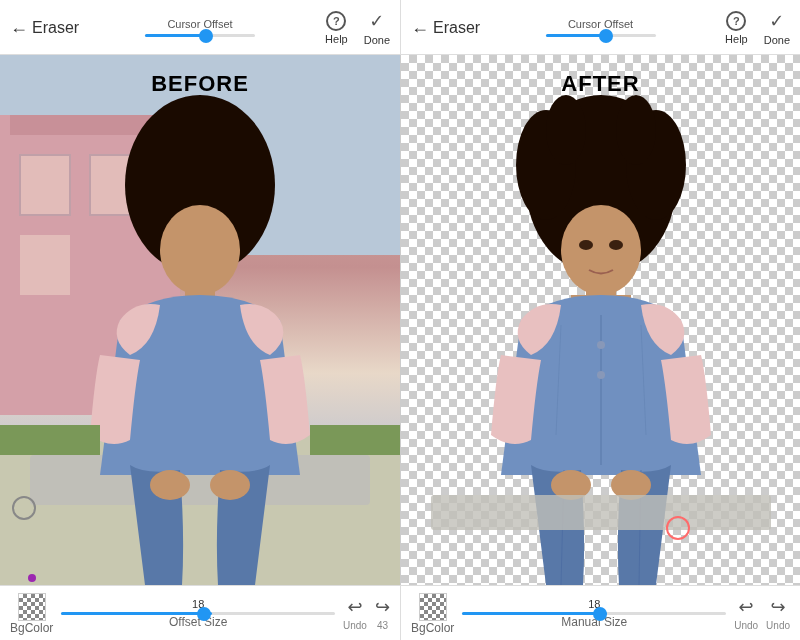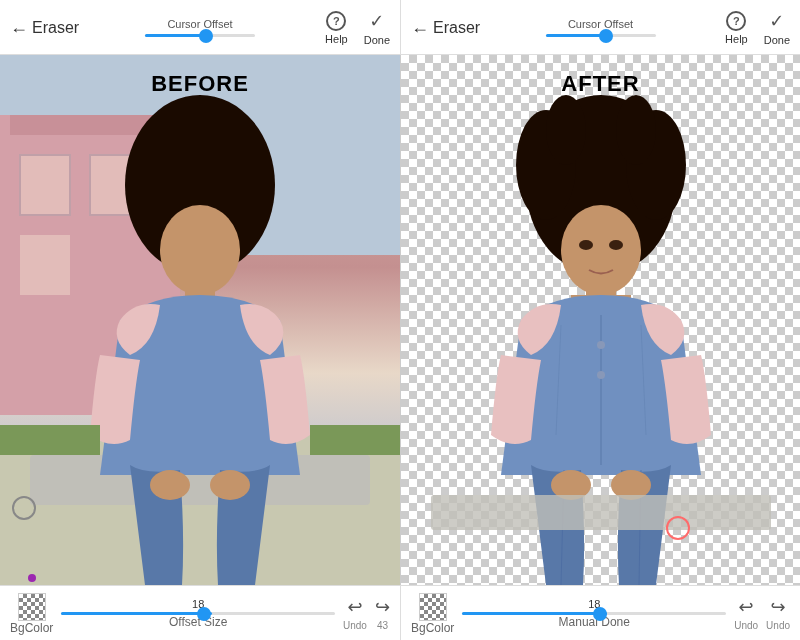--- a/index.html
+++ b/index.html
@@ -498,21 +498,21 @@
       <div class="checker-swatch"></div>
       <span class="bottom-label">BgColor</span>
     </div>
 
     <div class="bottom-slider-section">
       <span class="bottom-slider-value">18</span>
       <div class="bottom-slider-track">
         <div class="bottom-slider-fill-blue"></div>
         <div class="bottom-slider-thumb-blue"></div>
       </div>
-      <span class="bottom-label">Manual Done</span>
+      <span class="bottom-label">Manual Size</span>
     </div>
 
     <div class="undo-redo-group">
       <span class="undo-icon">↩</span>
       <span class="undo-label">Undo</span>
     </div>
 
     <div class="undo-redo-group">
       <span class="undo-icon">↪</span>
       <span class="undo-label">Undo</span>

